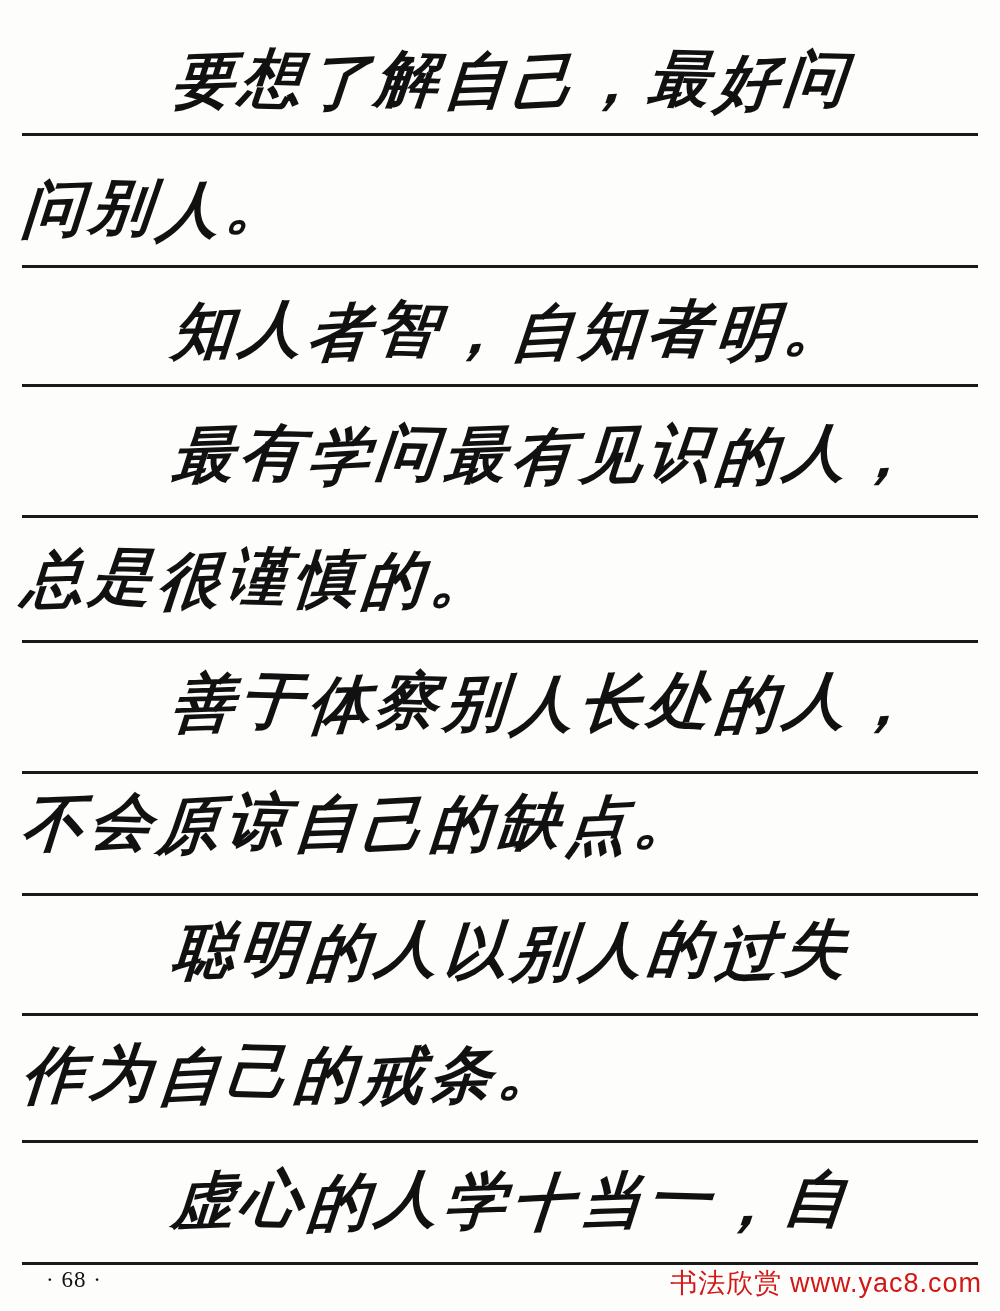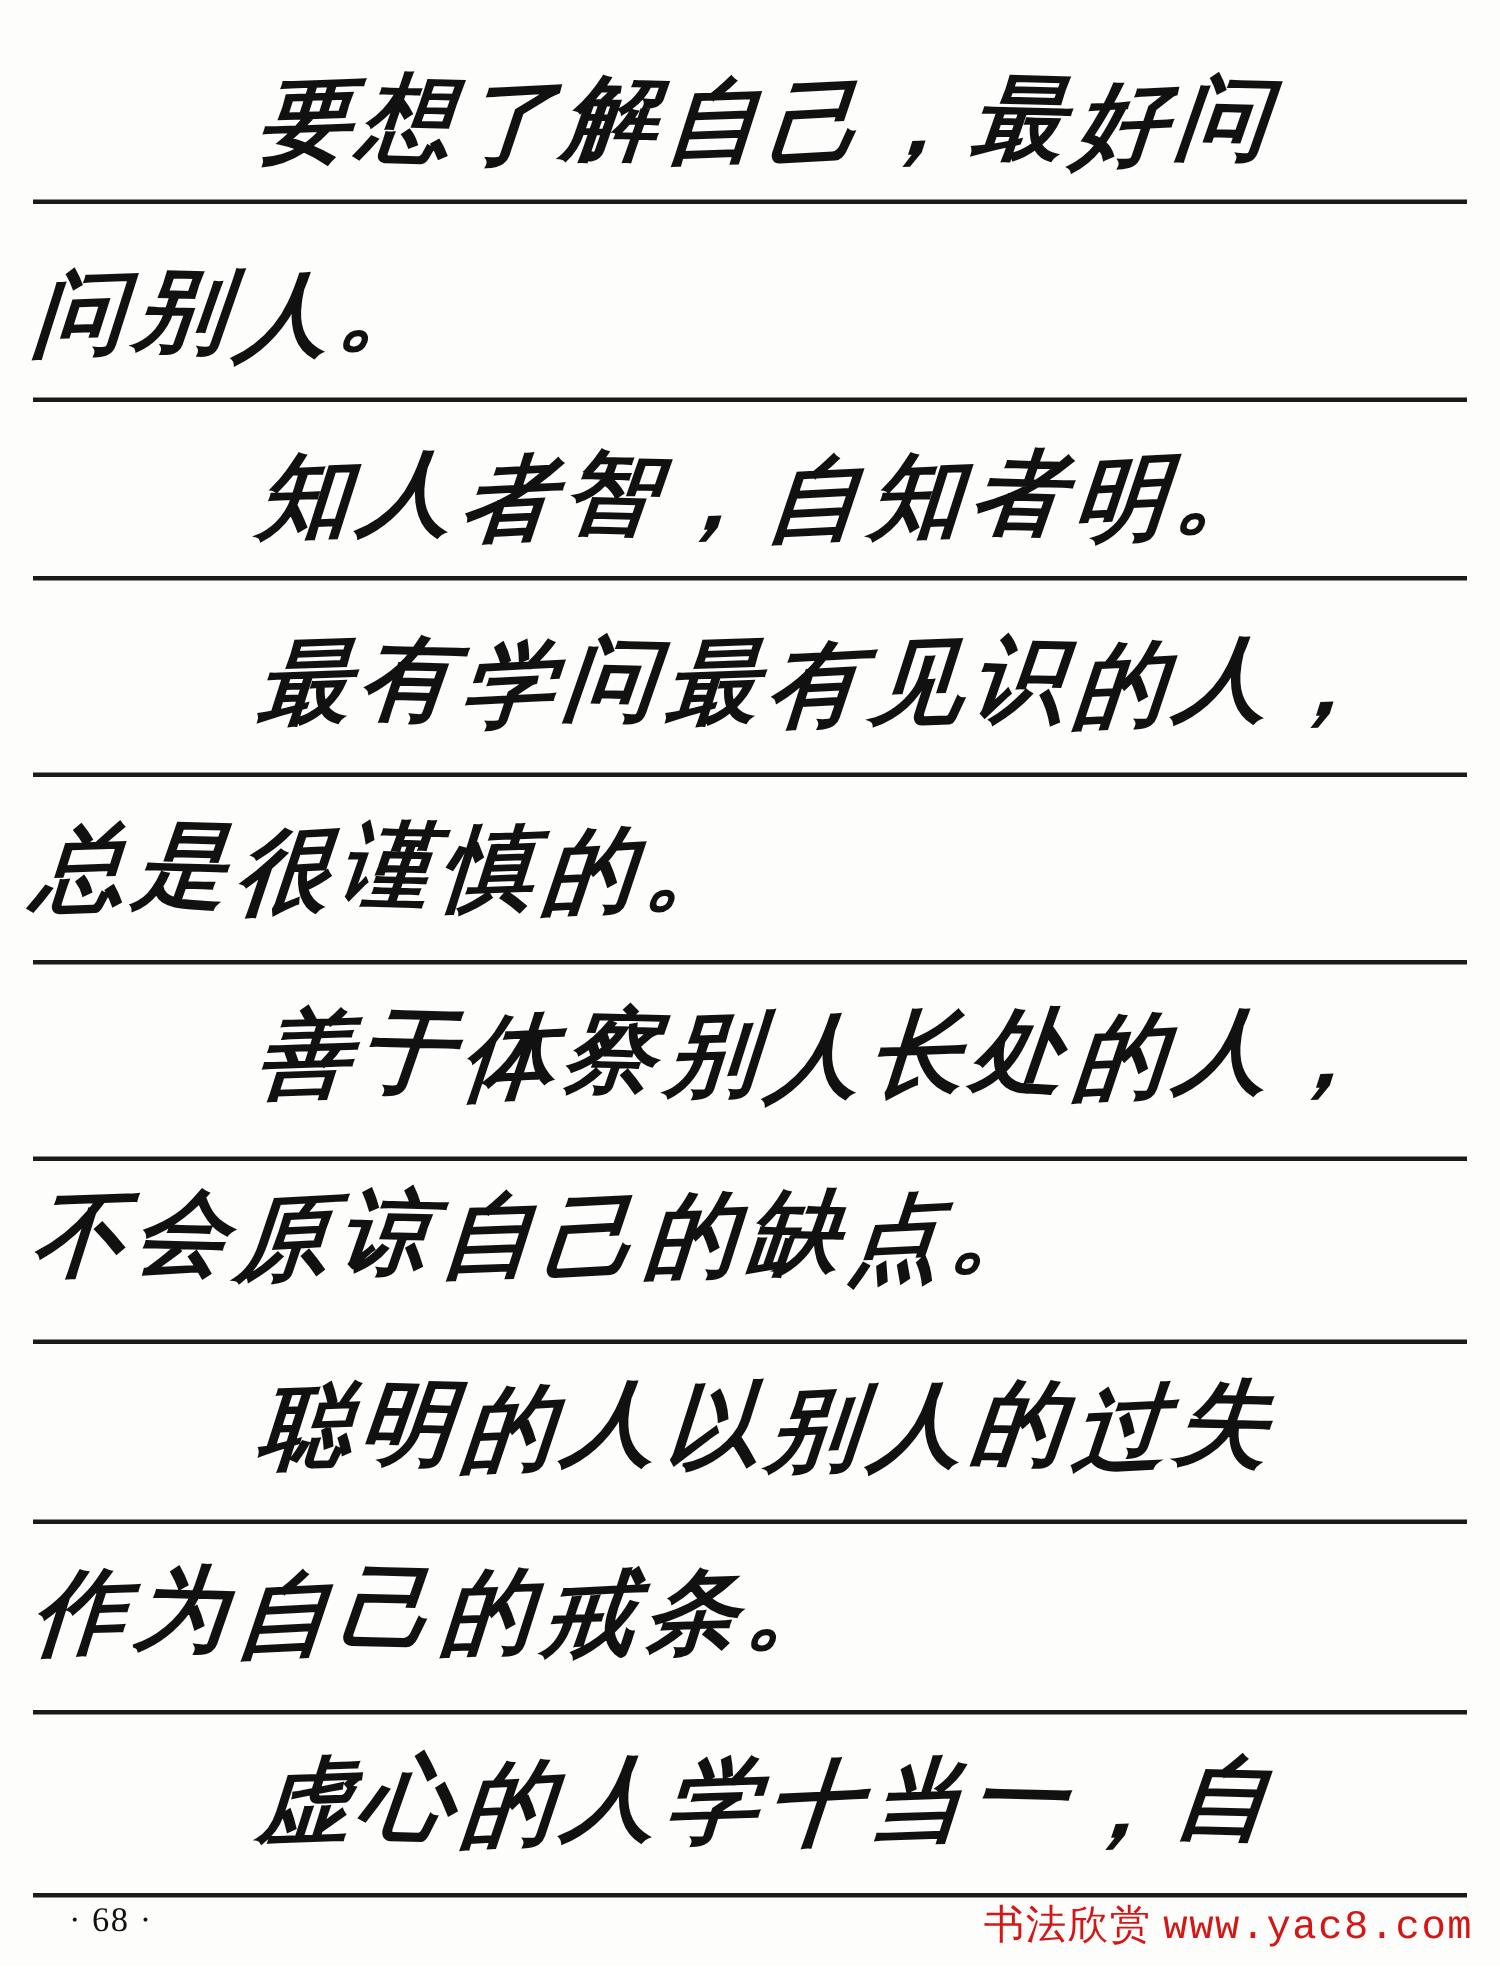--- a/index.html
+++ b/index.html
@@ -75,21 +75,21 @@
   .watermark {
     position: absolute;
     right: 18px;
     top: 2px;
     font-family: "Liberation Serif", serif;
     font-size: 27px;
     color: #d31616;
     letter-spacing: 1px;
     white-space: nowrap;
   }
-  .watermark .wm-url { font-family: Liberation Mono, monospace; }
+  .watermark .wm-url { font-family: Liberation Sans, sans-serif; }
 </style>
 </head>
 <body>
 
 <div class="page">
 
   <div class="rule" style="top:133px;"></div>
   <div class="rule" style="top:265px;"></div>
   <div class="rule" style="top:384px;"></div>
   <div class="rule" style="top:515px;"></div>

